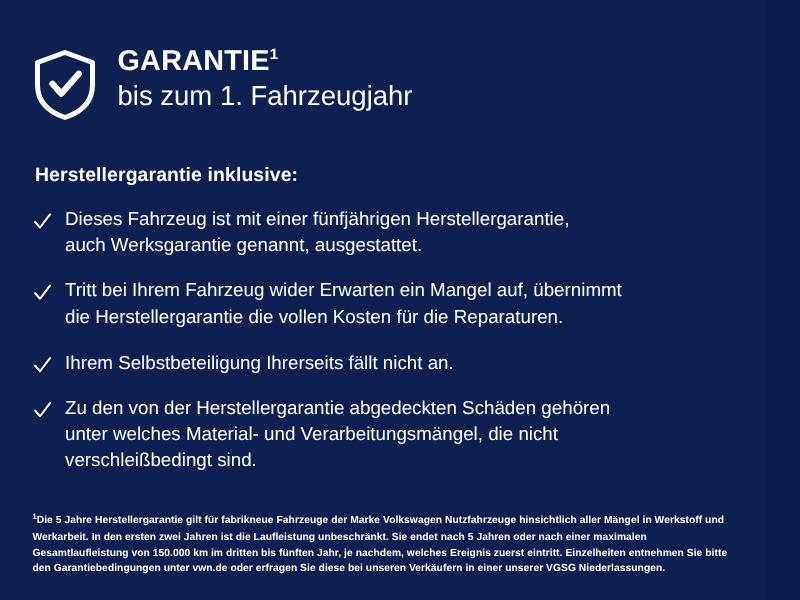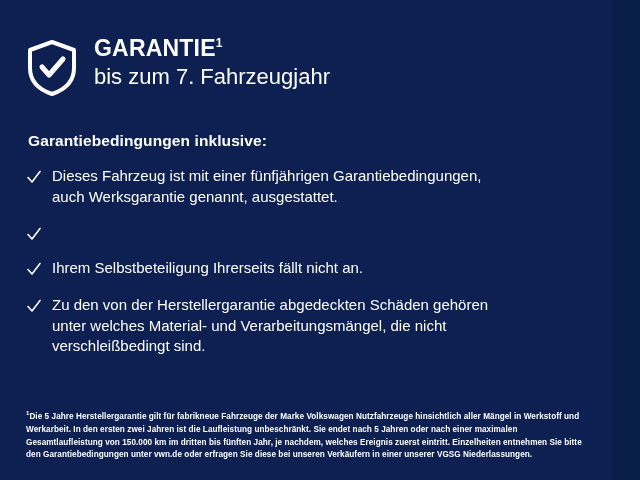--- a/index.html
+++ b/index.html
@@ -118,42 +118,44 @@
 
   <div class="header">
     <span class="shield">
       <svg width="48" height="56" viewBox="0 0 48 56" xmlns="http://www.w3.org/2000/svg">
         <path d="M24 2 L46 10 V28 C46 42 36 50 24 54 C12 50 2 42 2 28 V10 Z" fill="none" stroke="#ffffff" stroke-width="4" stroke-linejoin="round"></path>
         <path d="M14 27 L21 35 L35 19" fill="none" stroke="#ffffff" stroke-width="5" stroke-linecap="round" stroke-linejoin="round"></path>
       </svg>
     </span>
     <div class="header-text">
       <h1 class="title"><span>GARANTIE</span><span class="sup">1</span></h1>
-      <div class="subtitle">bis zum 7. Fahrzeugjahr</div>
+      <div class="subtitle">bis zum 1. Fahrzeugjahr</div>
     </div>
   </div>
 
-  <div class="lead">Garantiebedingungen inklusive:</div>
+  <div class="lead">Herstellergarantie inklusive:</div>
 
   <ul class="bullets">
     <li class="bullet">
       <span class="check">
         <svg width="16" height="16" viewBox="0 0 16 16" xmlns="http://www.w3.org/2000/svg">
           <path d="M2 8.5 L6 13 L14 2.5" fill="none" stroke="#ffffff" stroke-width="1.6" stroke-linecap="round" stroke-linejoin="round"></path>
         </svg>
       </span>
-      <span class="bullet-text">Dieses Fahrzeug ist mit einer fünfjährigen Garantiebedingungen,
+      <span class="bullet-text">Dieses Fahrzeug ist mit einer fünfjährigen Herstellergarantie,
 auch Werksgarantie genannt, ausgestattet.</span>
     </li>
     <li class="bullet">
       <span class="check">
         <svg width="16" height="16" viewBox="0 0 16 16" xmlns="http://www.w3.org/2000/svg">
           <path d="M2 8.5 L6 13 L14 2.5" fill="none" stroke="#ffffff" stroke-width="1.6" stroke-linecap="round" stroke-linejoin="round"></path>
         </svg>
       </span>
+      <span class="bullet-text">Tritt bei Ihrem Fahrzeug wider Erwarten ein Mangel auf, übernimmt
+die Herstellergarantie die vollen Kosten für die Reparaturen.</span>
     </li>
     <li class="bullet">
       <span class="check">
         <svg width="16" height="16" viewBox="0 0 16 16" xmlns="http://www.w3.org/2000/svg">
           <path d="M2 8.5 L6 13 L14 2.5" fill="none" stroke="#ffffff" stroke-width="1.6" stroke-linecap="round" stroke-linejoin="round"></path>
         </svg>
       </span>
       <span class="bullet-text">Ihrem Selbstbeteiligung Ihrerseits fällt nicht an.</span>
     </li>
     <li class="bullet">

